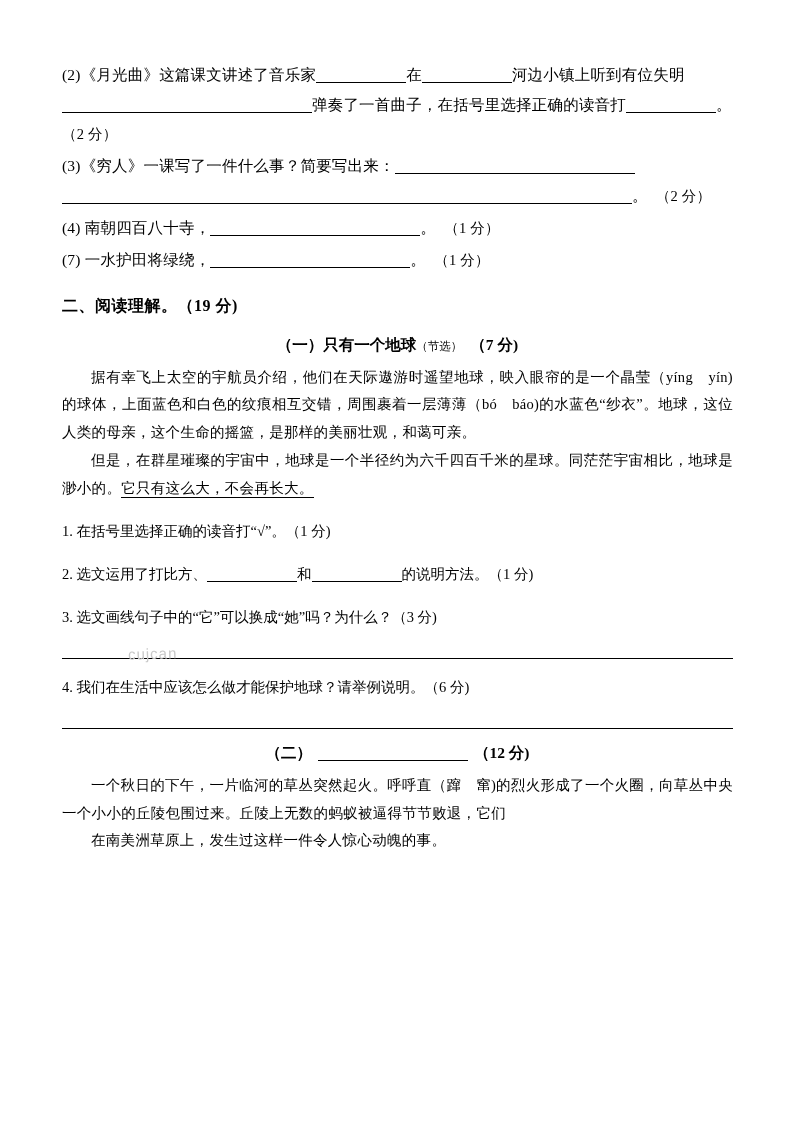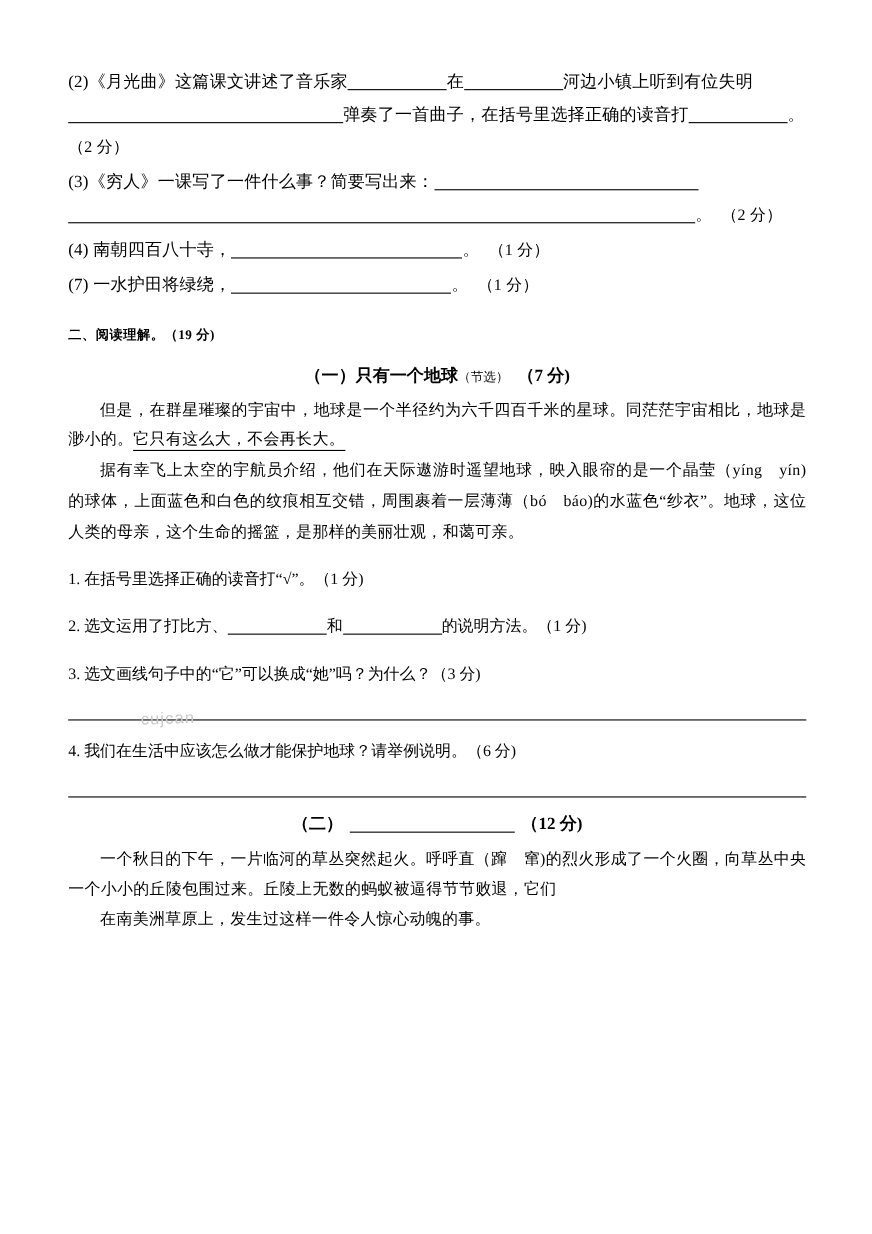--- a/index.html
+++ b/index.html
@@ -42,21 +42,21 @@
   .b-200 { width: 200px; }
   .b-210 { width: 210px; }
   .b-240 { width: 240px; }
   .b-250 { width: 250px; }
   .b-570 { width: 570px; }
 
   .q-row { margin-top: 2px; }
   .score { font-size: 14.5px; }
 
   .section-title {
-    font-size: 12px;
+    font-size: 16px;
     font-weight: bold;
     margin-top: 20px;
     margin-bottom: 18px;
     letter-spacing: 0.5px;
   }
   .passage-head {
     text-align: center;
     font-weight: bold;
     font-size: 16px;
     margin: 14px 0 8px 0;
@@ -144,22 +144,22 @@
     <span>(7) 一水护田将绿绕，</span><span class="blank b-200"></span><span>。</span>&nbsp;&nbsp;<span class="score">（1 分）</span>
   </div>
 
   <div class="section-title">二、阅读理解。（19 分)</div>
 
   <div class="passage-head">
     <span class="pt">（一）只有一个地球</span><span class="small">（节选）</span>&nbsp;&nbsp;<span class="pt">（7 分)</span>
   </div>
 
   <div class="body-text">
+    <p>据有幸飞上太空的宇航员介绍，他们在天际遨游时遥望地球，映入眼帘的是一个晶莹（yíng　yín)的球体，上面蓝色和白色的纹痕相互交错，周围裹着一层薄薄（bó　báo)的水蓝色“纱衣”。地球，这位人类的母亲，这个生命的摇篮，是那样的美丽壮观，和蔼可亲。</p>
     <p><span>但是，在群星璀璨的宇宙中，地球是一个半径约为六千四百千米的星球。同茫茫宇宙相比，地球是渺小的。</span><span class="ul-under">它只有这么大，不会再长大。</span></p>
-    <p>据有幸飞上太空的宇航员介绍，他们在天际遨游时遥望地球，映入眼帘的是一个晶莹（yíng　yín)的球体，上面蓝色和白色的纹痕相互交错，周围裹着一层薄薄（bó　báo)的水蓝色“纱衣”。地球，这位人类的母亲，这个生命的摇篮，是那样的美丽壮观，和蔼可亲。</p>
   </div>
 
   <div class="qtext">1. 在括号里选择正确的读音打“√”。（1 分)</div>
 
   <div class="qtext">
     <span>2. 选文运用了打比方、</span><span class="blank b-90"></span><span>和</span><span class="blank b-90"></span><span>的说明方法。（1 分)</span>
   </div>
 
   <div class="qtext">3. 选文画线句子中的“它”可以换成“她”吗？为什么？（3 分)</div>
   <div class="answer-rule w-full"></div>

